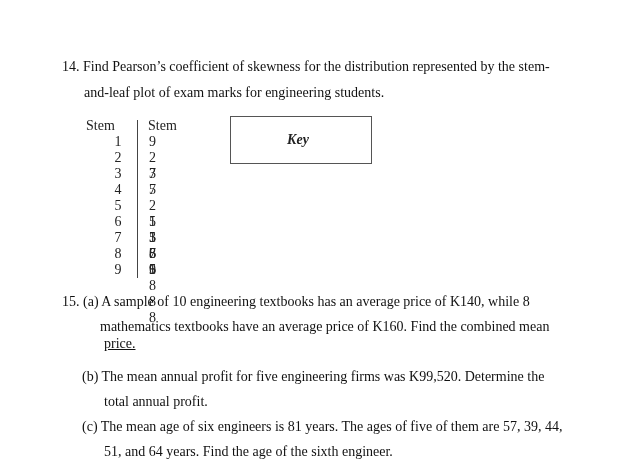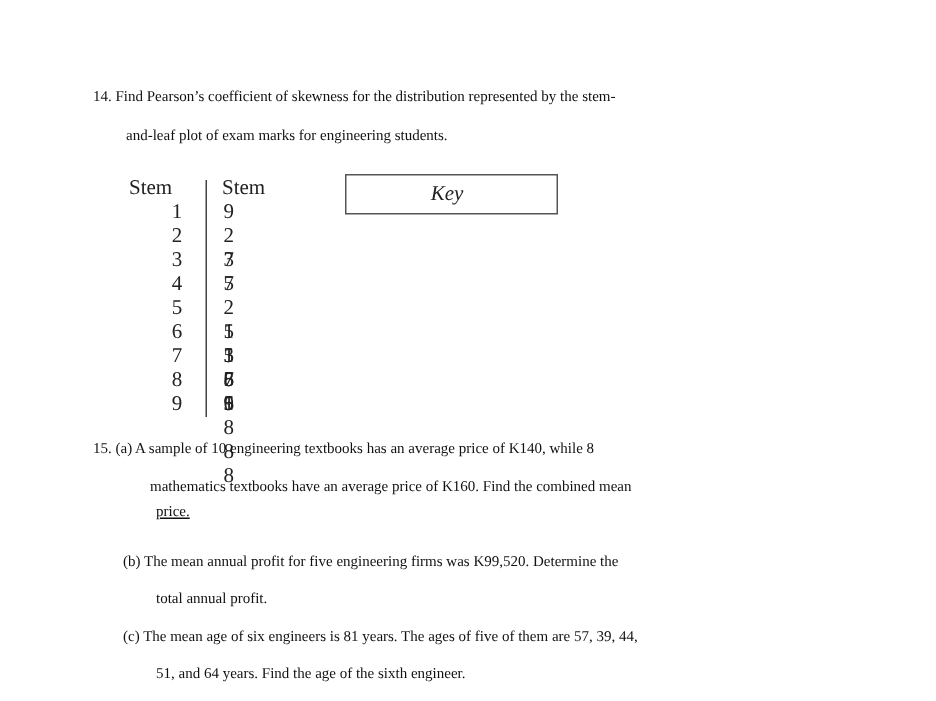--- a/index.html
+++ b/index.html
@@ -1,28 +1,28 @@
 <!DOCTYPE html>
 <html><head>
 <meta charset="utf-8">
 <style>
   html, body { margin: 0; padding: 0; background: #ffffff; }
   body { width: 624px; height: 467px; position: relative; overflow: hidden;
          font-family: "Liberation Serif", serif; color: #111; }
-  .line { position: absolute; font-size: 10px; white-space: nowrap; }
+  .line { position: absolute; font-size: 14px; white-space: nowrap; }
   .stem-block { position: absolute; left: 86px; top: 118px; font-family: "Liberation Serif", serif; font-size: 14px; color: #222; }
   .stem-head { position: absolute; left: 0; top: 0; text-align: right; }
   .leaf-head { position: absolute; left: 62px; top: 0; }
   .divider { position: absolute; left: 51px; top: 2px; width: 1px; height: 158px; background: #444; }
   .row { position: absolute; left: 0; height: 16px; }
   .row .s { position: absolute; left: 24px; width: 16px; text-align: center; }
   .row .l { position: absolute; left: 63px; letter-spacing: 2px; word-spacing: 1px; }
-  .key { position: absolute; left: 230px; top: 116px; width: 142px; height: 27px;
+  .key { position: absolute; left: 230px; top: 116px; width: 142px; height: 48px;
          border: 1px solid #555; box-sizing: border-box; font-size: 14px;
-         display: flex; align-items: center; justify-content: center; color: #222; }
+         display: flex; align-items: center; justify-content: center; color: #222; font-weight: bold; }
   .key i { margin-right: 6px; }
 </style>
 </head>
 <body>
 
 <div class="line" style="left:62px; top:59px;">14. Find Pearson’s coefficient of skewness for the distribution represented by the stem-</div>
 <div class="line" style="left:84px; top:85px;">and-leaf plot of exam marks for engineering students.</div>
 
 <div class="stem-block">
   <span class="stem-head">Stem</span>

